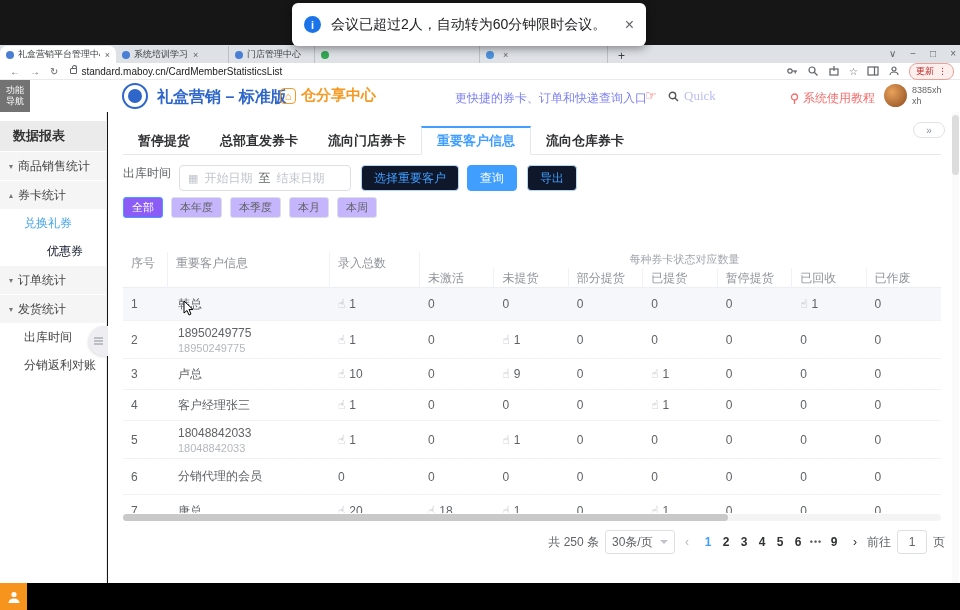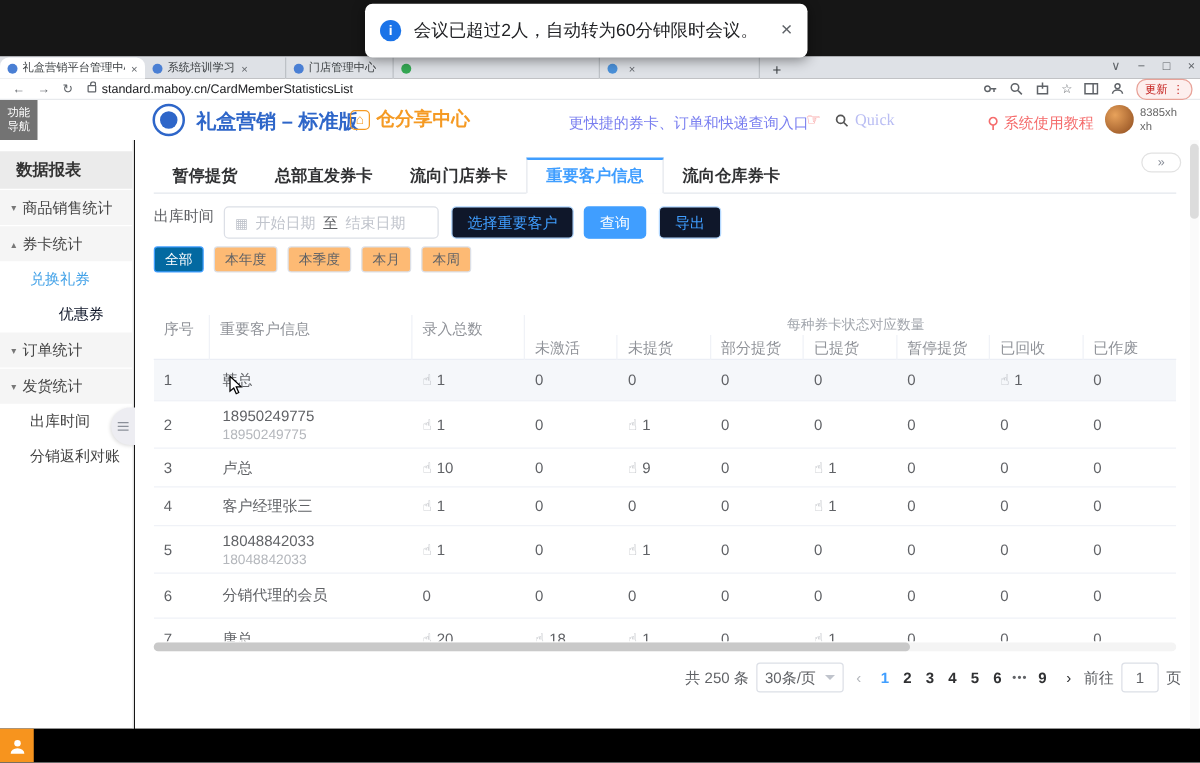--- a/index.html
+++ b/index.html
@@ -96,23 +96,23 @@
   .daterange { width:172px; height:26px; border:1px solid #dcdfe6; border-radius:4px; display:flex;
                align-items:center; padding:0 8px; gap:6px; }
   .daterange .cal { color:#c0c4cc; font-size:11px; }
   .ph { font-size:12px; color:#c0c4cc; }
   .to { font-size:12px; color:#606266; }
   .btn { height:26px; border-radius:4px; font-size:12px; display:flex; align-items:center; justify-content:center;
          cursor:pointer; padding:0 12px; }
   .btn.soft { background:#0f172a; border:1px solid #b3d8ff; color:#409eff; }
   .btn.primary { background:#409eff; border:1px solid #409eff; color:#fff; }
   .quickrow { position:absolute; left:15px; top:85px; display:flex; gap:8px; }
-  .qbtn { height:21px; padding:0 8px; border:1px solid #dcdfe6; border-radius:3px; background:#fdba74;
+  .qbtn { height:21px; padding:0 8px; border:1px solid #dcdfe6; border-radius:3px; background:#c4b5fd;
           font-size:11px; color:#606266; display:flex; align-items:center; cursor:pointer; }
-  .qbtn.active { background:#0369a1; border-color:#409eff; color:#fff; }
+  .qbtn.active { background:#8b5cf6; border-color:#409eff; color:#fff; }
 
   
   .tgrid { display:grid; grid-template-columns:45px 162px 90px repeat(7,1fr); }
   .thead { position:absolute; left:15px; top:140px; width:818px; height:36px; grid-template-rows:16px 20px;
            border-bottom:1px solid #ebeef5; background:#fff; }
   .th { font-size:12px; color:#909399; padding-left:8px; border-right:1px solid #f0f2f7; display:flex; }
   .th.span2 { grid-row:1/3; padding-top:3px; }
   .th.grp { grid-column:4/11; grid-row:1/2; justify-content:center; border-right:none; color:#a2a6ad; font-size:11px; }
   .th.st { grid-row:2/3; align-items:center; }
   .th:last-child { border-right:none; }

